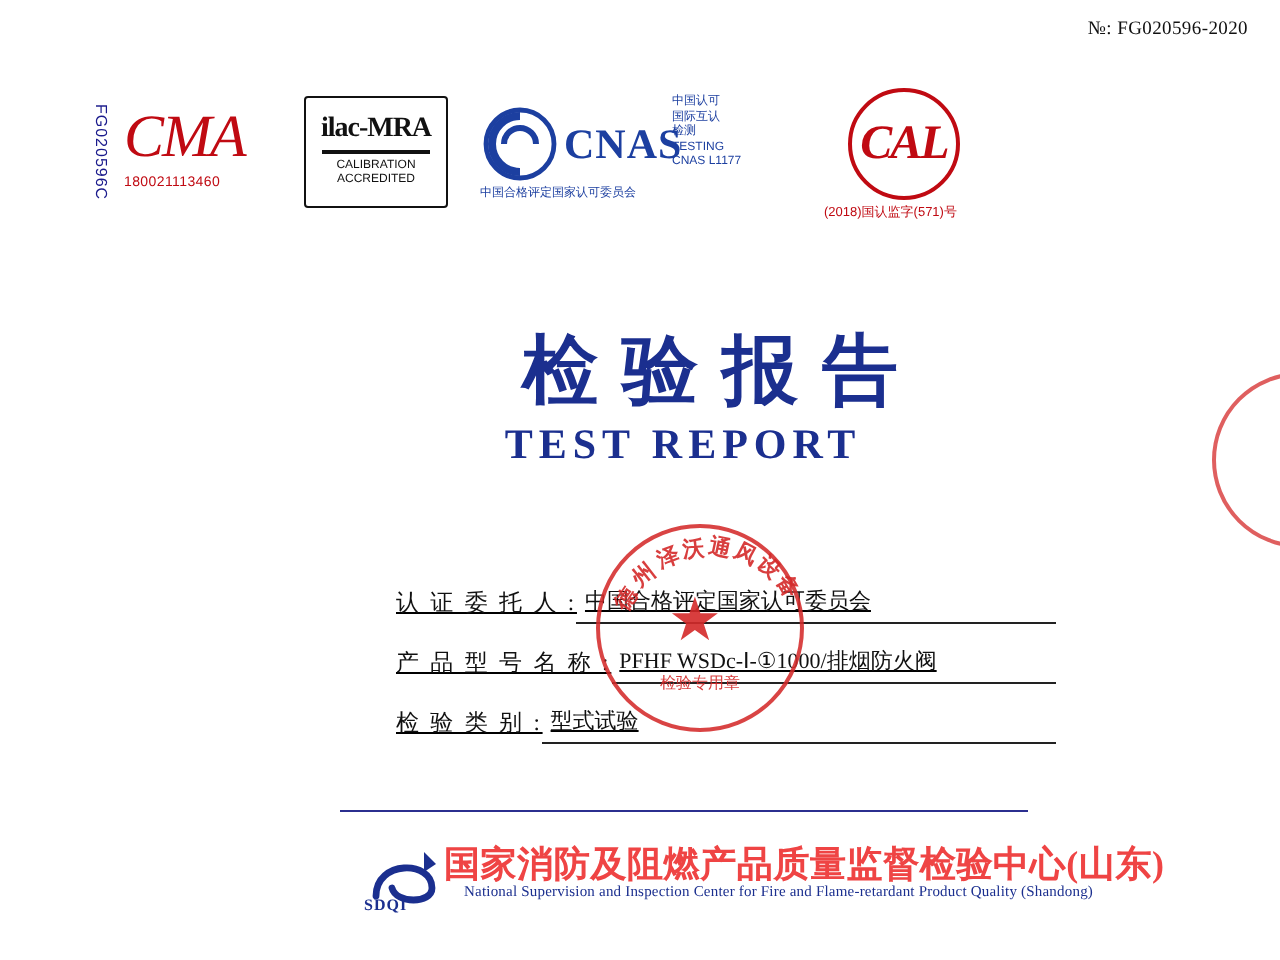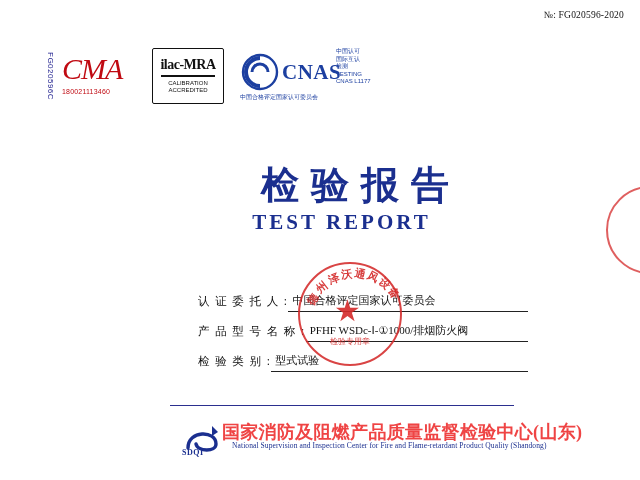--- a/index.html
+++ b/index.html
@@ -237,20 +237,21 @@
     position: absolute;
     top: 282px;
     left: 178px;
     width: 330px;
   }
   .field-row {
     position: relative;
     height: 30px;
     display: flex;
     align-items: flex-end;
+    text-decoration: underline;
   }
   .field-label {
     font-family: "Liberation Serif", serif;
     font-size: 11.5px;
     color: #111;
     letter-spacing: 1.4px;
     white-space: nowrap;
     padding-bottom: 3px;
   }
   .field-value {
@@ -434,20 +435,25 @@
       <div class="cnas-cn">中国合格评定国家认可委员会</div>
       <div class="cnas-right">
         <div>中国认可</div>
         <div>国际互认</div>
         <div>检测</div>
         <div>TESTING</div>
         <div>CNAS L1177</div>
       </div>
     </div>
 
+    <div class="cal">
+      <div class="cal-circle"></div>
+      <div class="cal-letters">CAL</div>
+      <div class="cal-sub">(2018)国认监字(571)号</div>
+    </div>
   </div>
 
   <div class="title-cn">检验报告</div>
   <div class="title-en">TEST REPORT</div>
 
   <div class="fields">
     <div class="field-row">
       <div class="field-label">认 证 委 托 人 :</div>
       <div class="field-value">中国合格评定国家认可委员会</div>
     </div>

